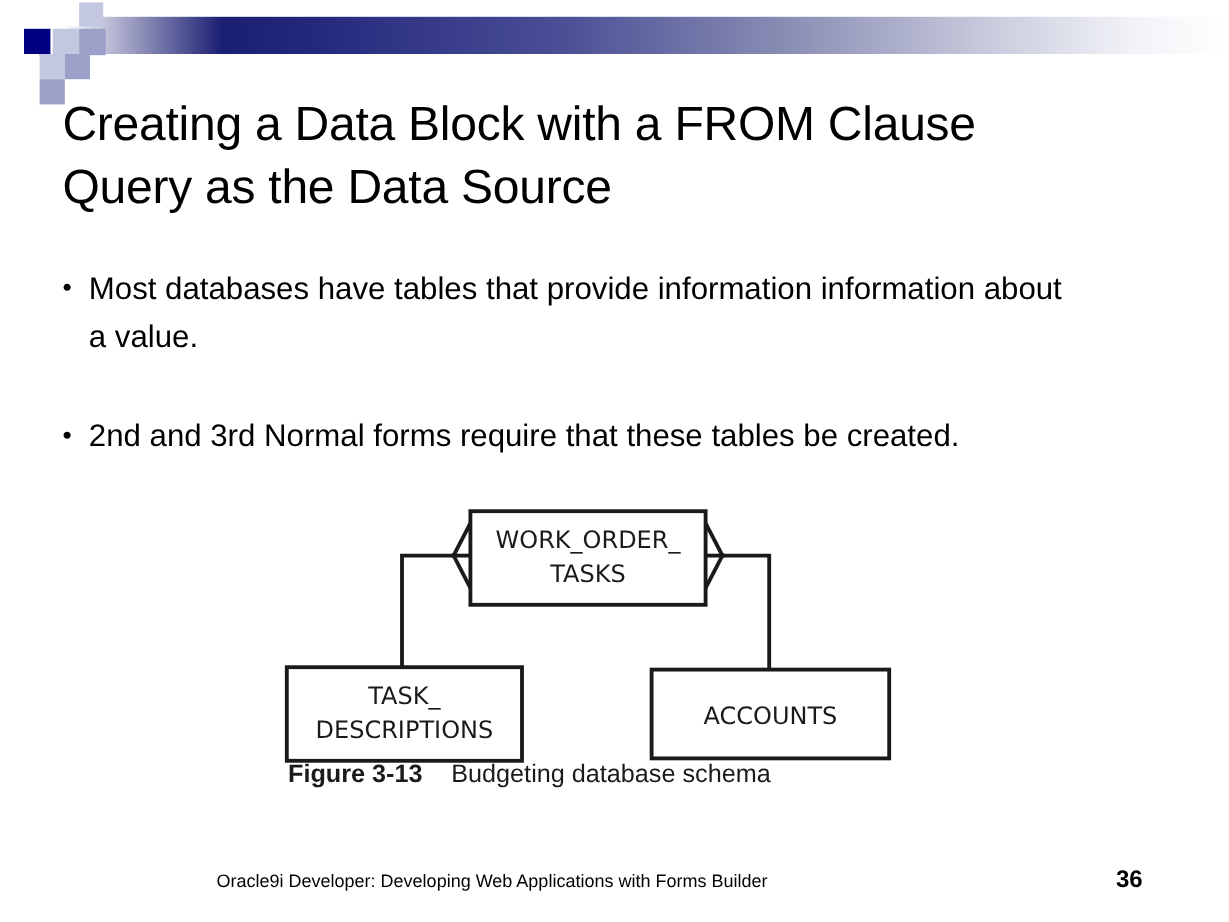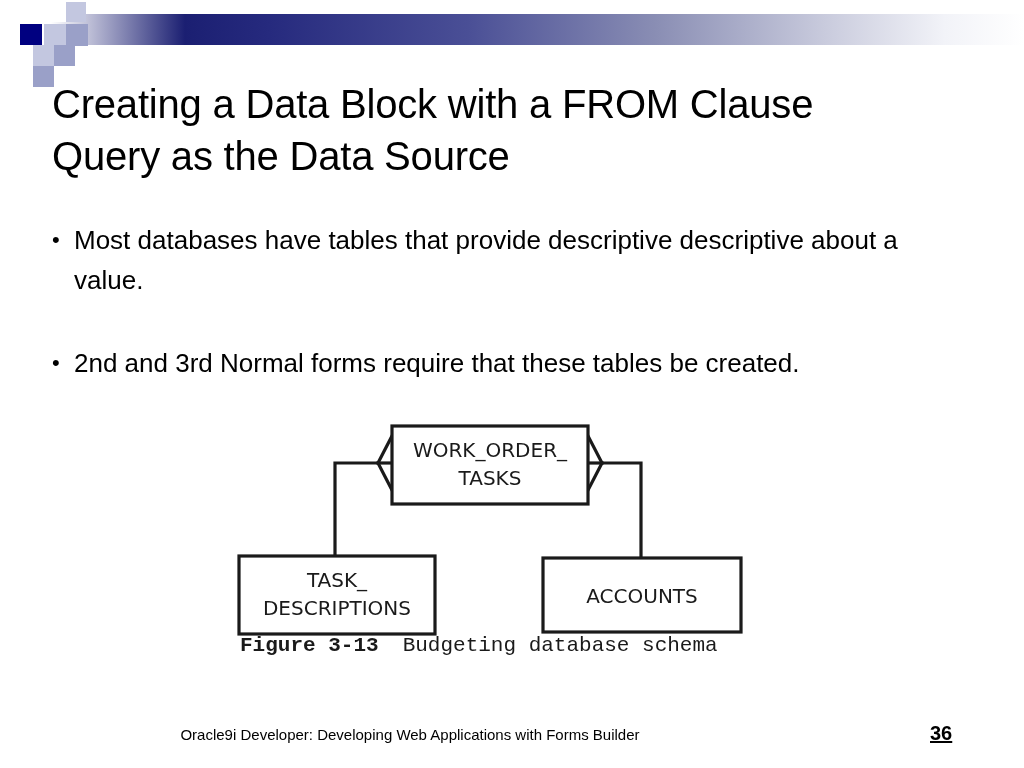--- a/index.html
+++ b/index.html
@@ -101,21 +101,21 @@
     font-size: 20px;
     fill: #1a1a1a;
     text-anchor: middle;
   }
 
   
   #figure-caption {
     position: absolute;
     left: 240px;
     top: 634px;
-    font-family: Liberation Mono, monospace;
+    font-family: Liberation Sans, sans-serif;
     font-size: 21px;
     color: #1a1a1a;
     white-space: nowrap;
   }
   #figure-caption .fig-num {
     font-weight: bold;
     margin-right: 24px;
   }
 
   
@@ -128,21 +128,20 @@
     font-size: 15px;
     color: #000000;
   }
   #page-number {
     position: absolute;
     left: 930px;
     top: 722px;
     font-size: 20px;
     font-weight: bold;
     color: #000000;
-    text-decoration: underline;
   }
 </style>
 </head>
 <body>
 
 <div id="header-decoration">
   <div class="grad-bar"></div>
   <div class="sq" style="left:44px;  top:0px;  width:22px; height:22px; background:#ffffff;"></div>
   <div class="sq" style="left:66px;  top:2px;  width:20px; height:20px; background:#c3c7e0;"></div>
   <div class="sq" style="left:20px;  top:24px; width:22px; height:22px; background:#000080;"></div>
@@ -152,21 +151,21 @@
   <div class="sq" style="left:33px;  top:45px; width:21px; height:21px; background:#c3c7e0;"></div>
   <div class="sq" style="left:54px;  top:45px; width:21px; height:21px; background:#9aa0c8;"></div>
   <div class="sq" style="left:33px;  top:66px; width:21px; height:21px; background:#9aa0c8;"></div>
 </div>
 
 <div id="slide-title">Creating a Data Block with a FROM Clause Query as the Data Source</div>
 
 <div id="bullet-list">
   <div class="bullet-row">
     <span class="bullet-mark">•</span>
-    <span class="bullet-text">Most databases have tables that provide descriptive descriptive about a value.</span>
+    <span class="bullet-text">Most databases have tables that provide information information about a value.</span>
   </div>
   <div class="bullet-row">
     <span class="bullet-mark">•</span>
     <span class="bullet-text">2nd and 3rd Normal forms require that these tables be created.</span>
   </div>
 </div>
 
 <div id="er-diagram">
   <svg width="520" height="230" viewBox="0 0 520 230" xmlns="http://www.w3.org/2000/svg">
     <g fill="none" stroke="#1a1a1a" stroke-width="3.2" stroke-linecap="square">

